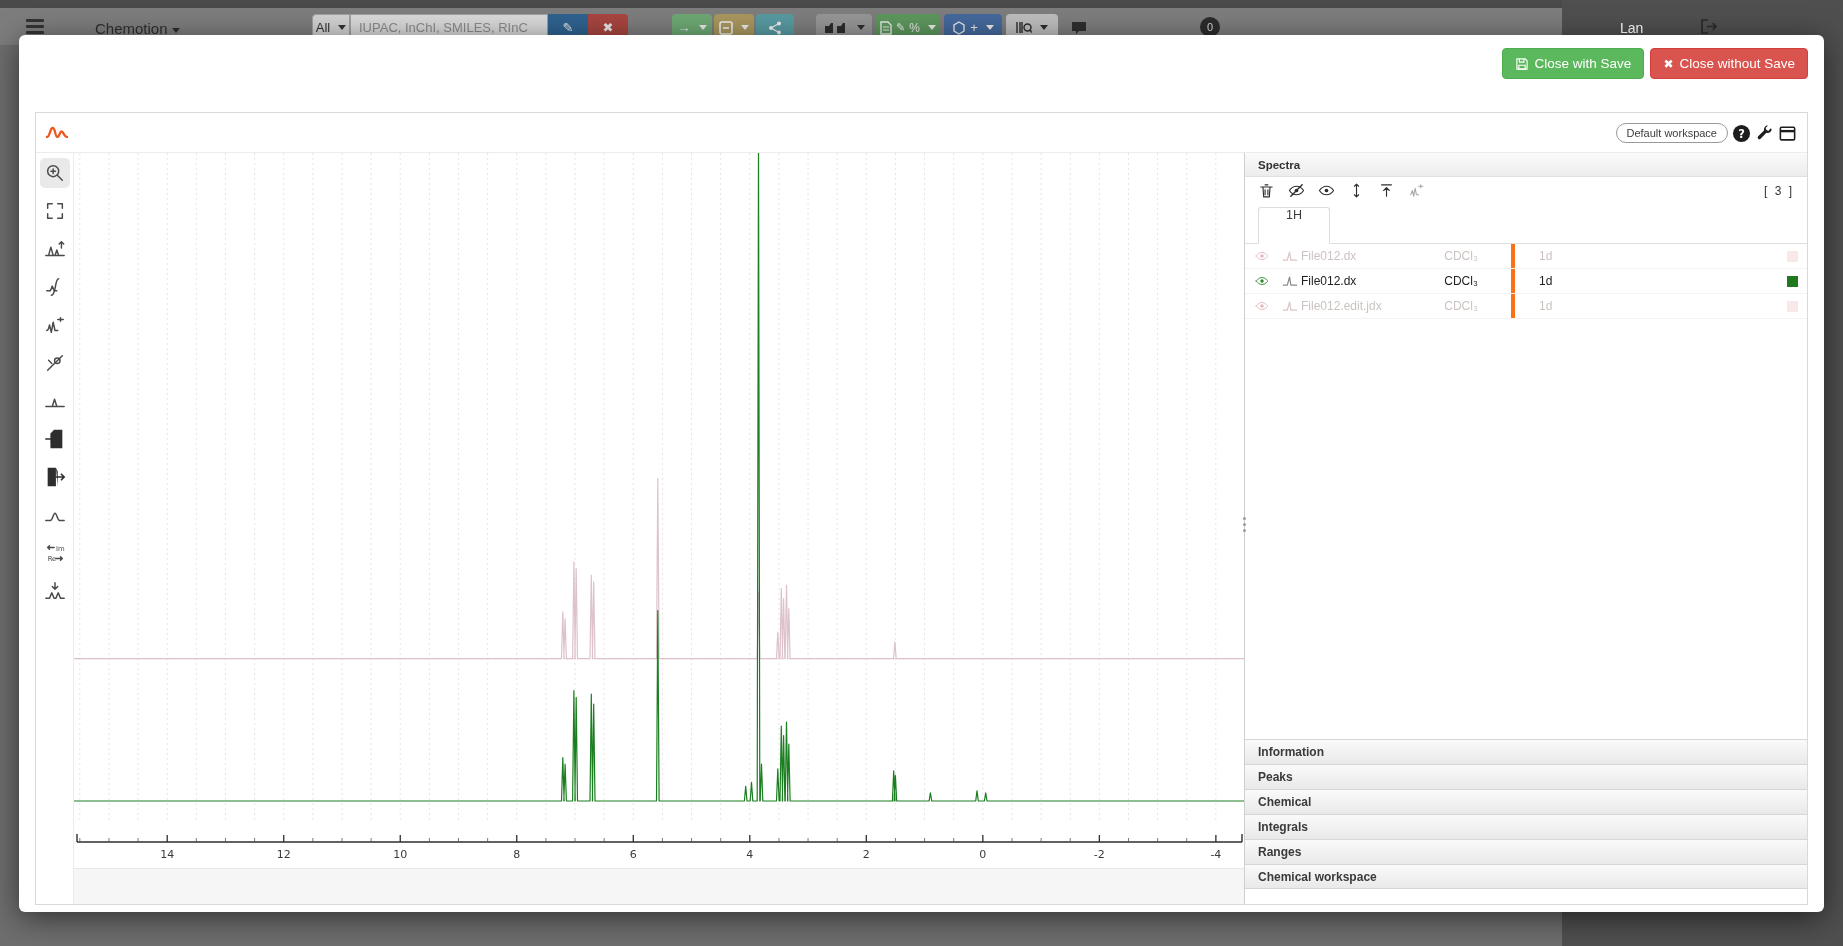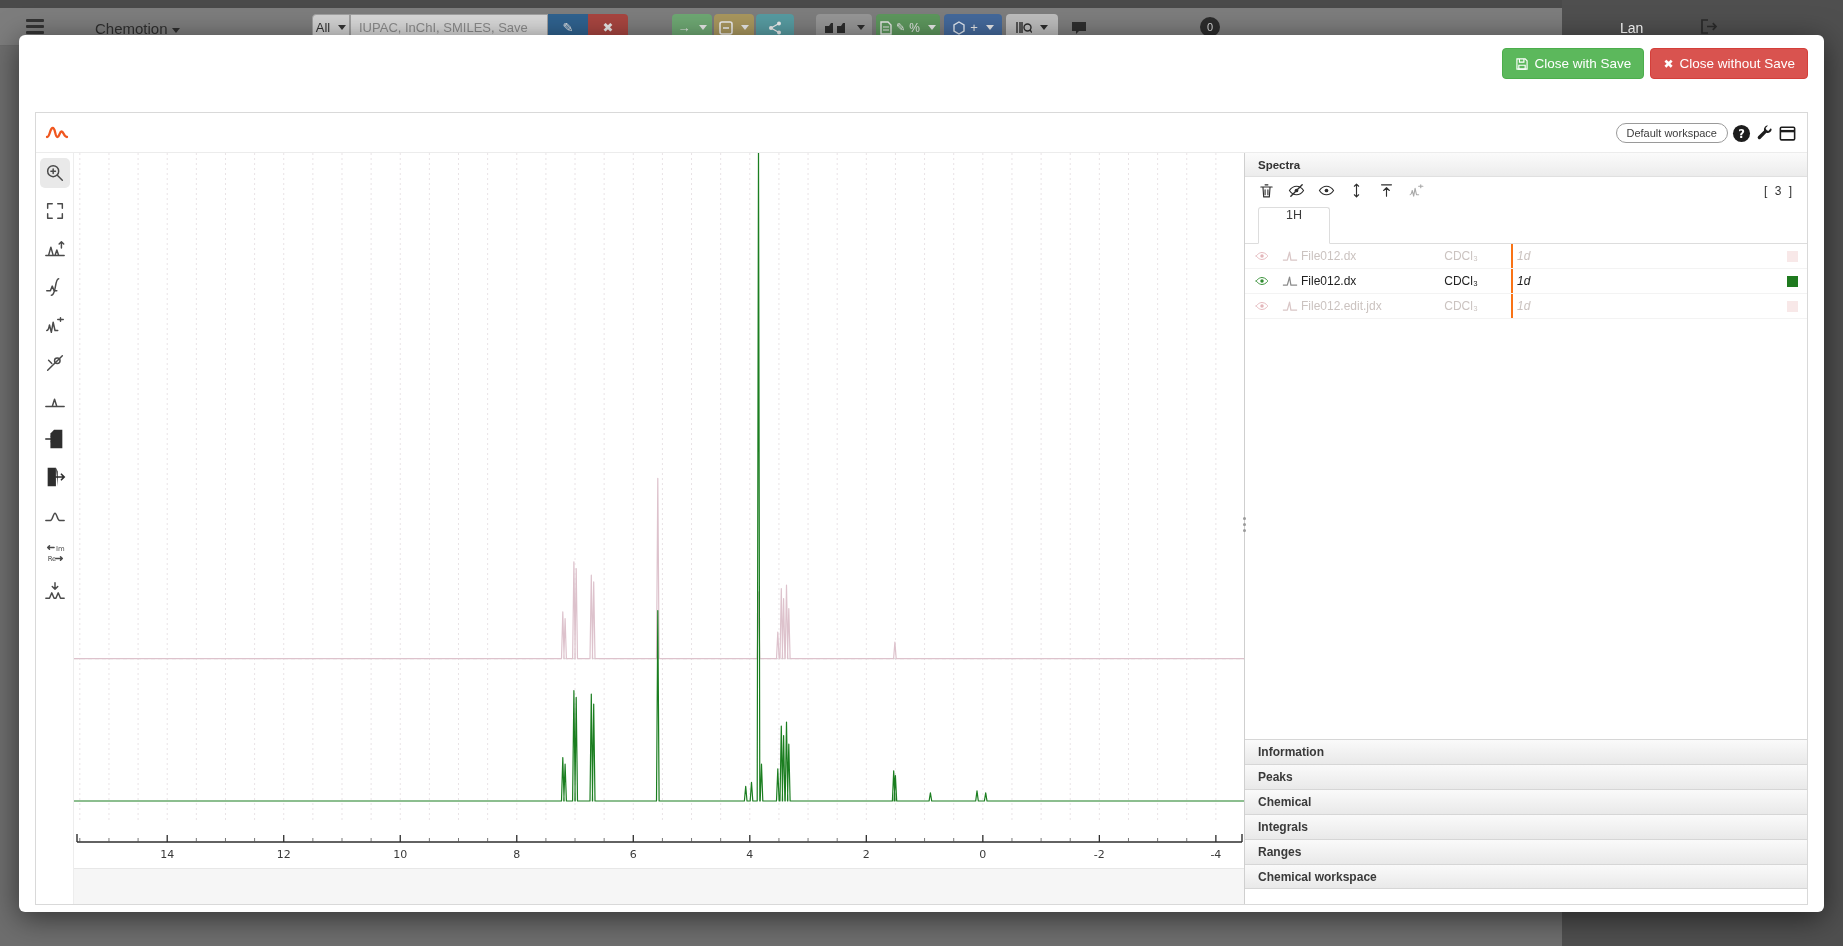--- a/index.html
+++ b/index.html
@@ -57,21 +57,21 @@
   .spectra-tools { height:27px; display:flex; align-items:center; padding:0 13px; gap:13px; color:#2e2e2e; }
   .spectra-count { margin-left:auto; font-size:12px; color:#333; letter-spacing:2px; }
   .tab-row { height:40px; border-bottom:1px solid #ddd; padding-left:13px; display:flex; align-items:flex-end; }
   .tab { width:72px; height:37px; background:#fff; border:1px solid #ddd; border-bottom:1px solid #fff; margin-bottom:-1px;
          border-radius:3px 3px 0 0; display:flex; align-items:flex-start; justify-content:center; font-size:12.5px; color:#3a3a3a; }
   .spec-row { height:25px; display:flex; align-items:center; font-size:12px; border-bottom:1px solid #f3f3f3; cursor:pointer; }
   .spec-row .eye { width:34px; display:flex; justify-content:center; }
   .spec-row .sp-ic { width:22px; display:flex; justify-content:center; }
   .spec-row .name { width:100px; }
   .spec-row .solvent { width:110px; padding-left:10px;text-align:center; }
-  .spec-row .dims { width:245px; padding-left:4px; border-left:2px solid #f97316; height:100%; display:flex; align-items:center;font-style:italic; }
+  .spec-row .dims { width:245px; padding-left:24px; border-left:4px solid #f97316; height:100%; display:flex; align-items:center; }
   .spec-row .swatch { width:11px; height:11px; margin-left:auto; margin-right:9px; }
   .spec-row.hidden-row { color:#cbc3c0; }
   .spec-row.active-row { color:#222; }
   .spacer { flex:1; }
   .accordions { margin-bottom:15px; }
   .acc { height:25px; background:linear-gradient(#fafafa,#e9e9e9); border-top:1px solid #d6d6d6;
          display:flex; align-items:center; padding-left:13px; font-size:12px; font-weight:bold; color:#3a3a3a; cursor:pointer; }
   .acc:last-child { border-bottom:1px solid #d6d6d6; }
   svg { display:block; }
   .user-area { position:absolute; top:12px; font-size:14px; color:#ffffff; }
@@ -86,21 +86,21 @@
         <span></span>
         <span></span>
         <span></span>
       </div>
     <div class="brand"><span>Chemotion</span><span class="caret"></span></div>
     <div class="tb btn-light" style="left:312px;width:38px;border-radius:4px 0 0 4px;">
         <span>All</span>
         <span class="caret"></span>
       </div>
     <div class="search-input">
-        <span>IUPAC, InChI, SMILES, Save</span>
+        <span>IUPAC, InChI, SMILES, RInC</span>
       </div>
     <div class="tb" style="left:548px;width:40px;background:#2f628f;border-radius:0;">
         <span>✎</span>
       </div>
     <div class="tb" style="left:588px;width:40px;background:#a84540;border-radius:0 4px 4px 0;">
         <span>✖</span>
       </div>
     <div class="tb" style="left:672px;width:40px;background:#6ea873;">→<span class="caret"></span></div>
     <div class="tb" style="left:714px;width:40px;background:#a9975e;">
         <span class="icon-sw">

